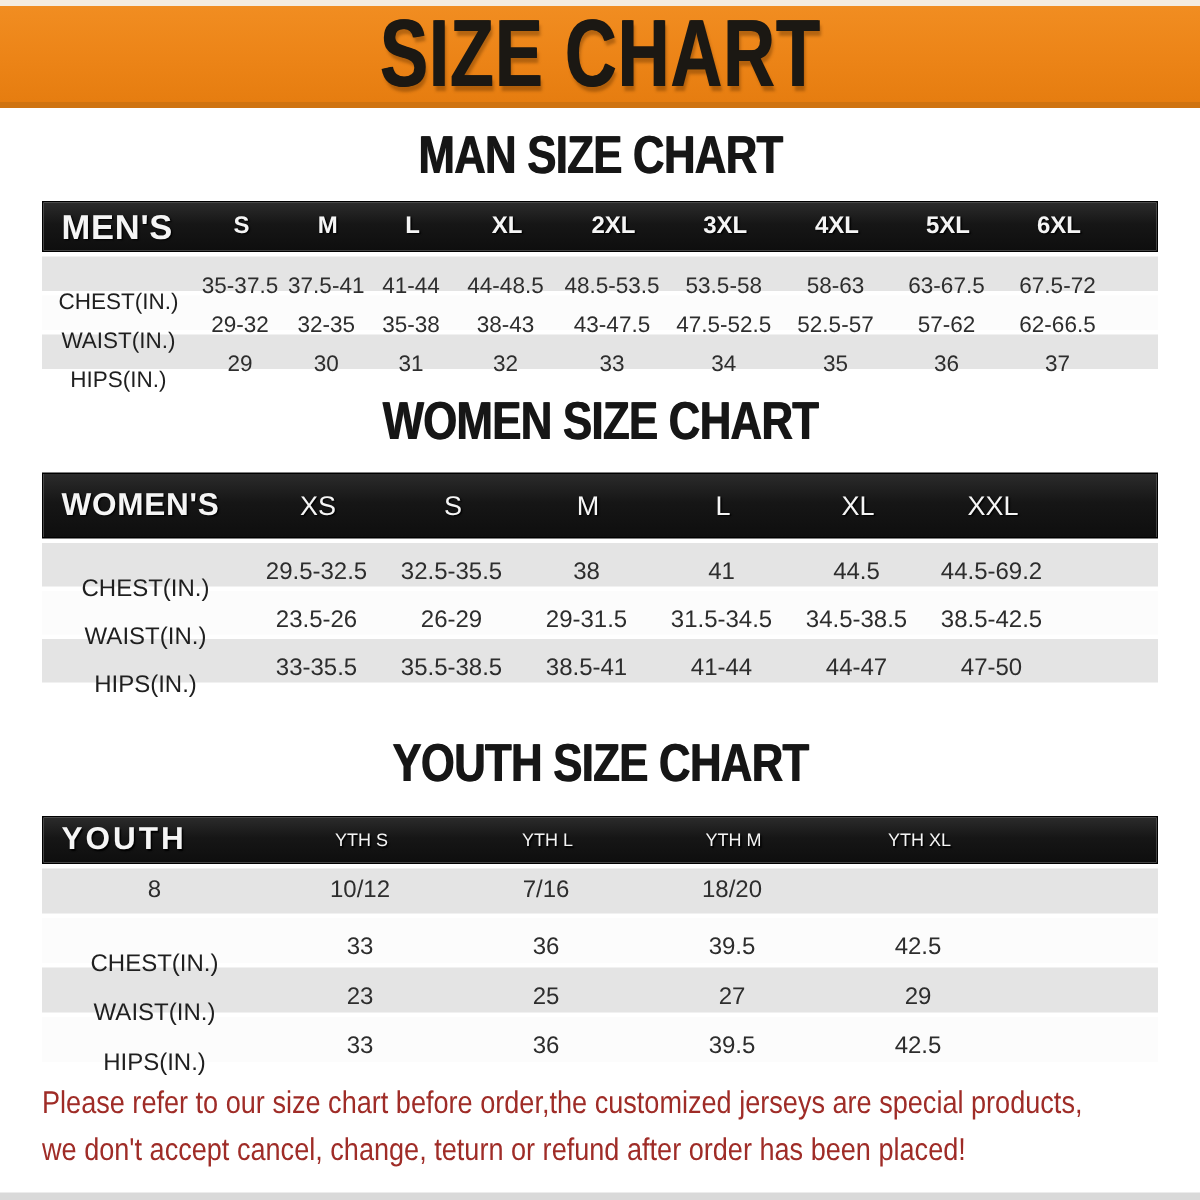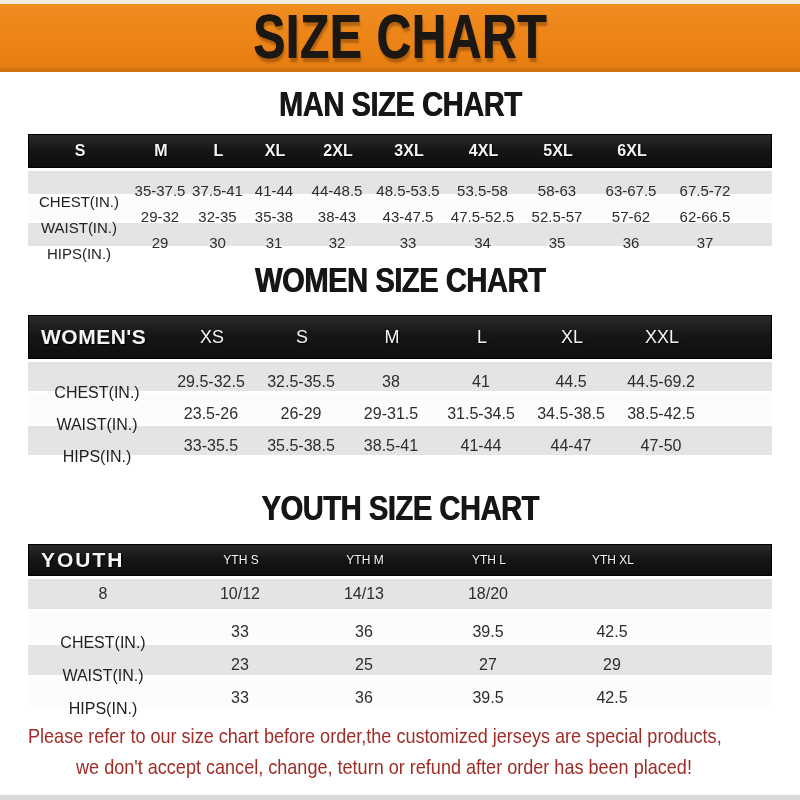--- a/index.html
+++ b/index.html
@@ -89,21 +89,21 @@
   .grey  { background: #e4e4e4; }
   .white { background: #fcfcfc; }
 
   .label { text-align: center; color: #1f1f1f; white-space: nowrap; margin-top: 22px; }
   .cell  { text-align: center; color: #2d2d2d; white-space: nowrap; }
   .men   .label, .men   .cell { font-size: 15px; }
   .women .label, .women .cell { font-size: 16px; }
   .youth .label, .youth .cell { font-size: 16px; }
 
   
-  footer { margin: 16px 0 4px 28px; text-align: right; }
+  footer { margin: 16px 0 4px 28px; }
   footer p {
     margin: 0 0 7px 0;
     font-size: 21px;
     color: #9f2c27;
     white-space: nowrap;
     transform: scaleX(0.86);
     transform-origin: left center;
   }
 
   .bottom-edge {
@@ -116,20 +116,21 @@
 <body>
 
 <header class="banner">
   <h1>SIZE CHART</h1>
 </header>
 
 <section class="sec-men">
   <h2 class="section-heading">MAN SIZE CHART</h2>
   <div class="size-table men">
       <div class="trow thead">
+        <div class="corner">MEN'S</div>
         <div class="hcell">S</div>
         <div class="hcell">M</div>
         <div class="hcell">L</div>
         <div class="hcell">XL</div>
         <div class="hcell">2XL</div>
         <div class="hcell">3XL</div>
         <div class="hcell">4XL</div>
         <div class="hcell">5XL</div>
         <div class="hcell">6XL</div>
         <div class="spacer"></div>
@@ -221,29 +222,29 @@
       </div>
     </div>
 </section>
 
 <section class="sec-youth">
   <h2 class="section-heading">YOUTH SIZE CHART</h2>
   <div class="size-table youth">
       <div class="trow thead">
         <div class="corner">YOUTH</div>
         <div class="hcell">YTH S</div>
+        <div class="hcell">YTH L</div>
         <div class="hcell">YTH M</div>
-        <div class="hcell">YTH L</div>
         <div class="hcell">YTH XL</div>
         <div class="spacer"></div>
       </div>
       <div class="trow drow grey">
         <div class="cell">8</div>
         <div class="cell">10/12</div>
-        <div class="cell">14/13</div>
+        <div class="cell">7/16</div>
         <div class="cell">18/20</div>
         <div class="spacer"></div>
       </div>
       <div class="trow drow white">
         <div class="label">CHEST(IN.)</div>
         <div class="cell">33</div>
         <div class="cell">36</div>
         <div class="cell">39.5</div>
         <div class="cell">42.5</div>
         <div class="spacer"></div>

